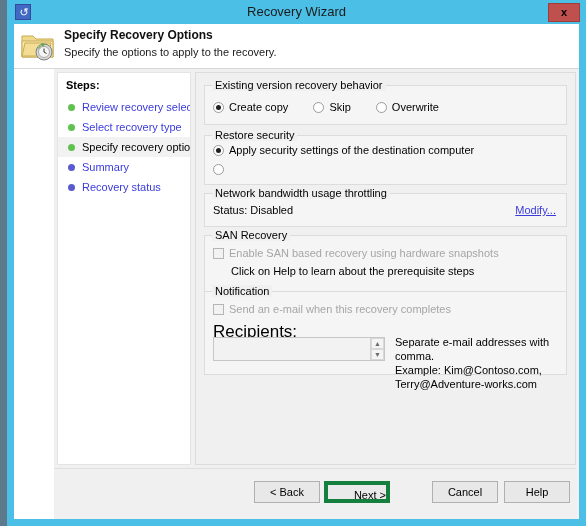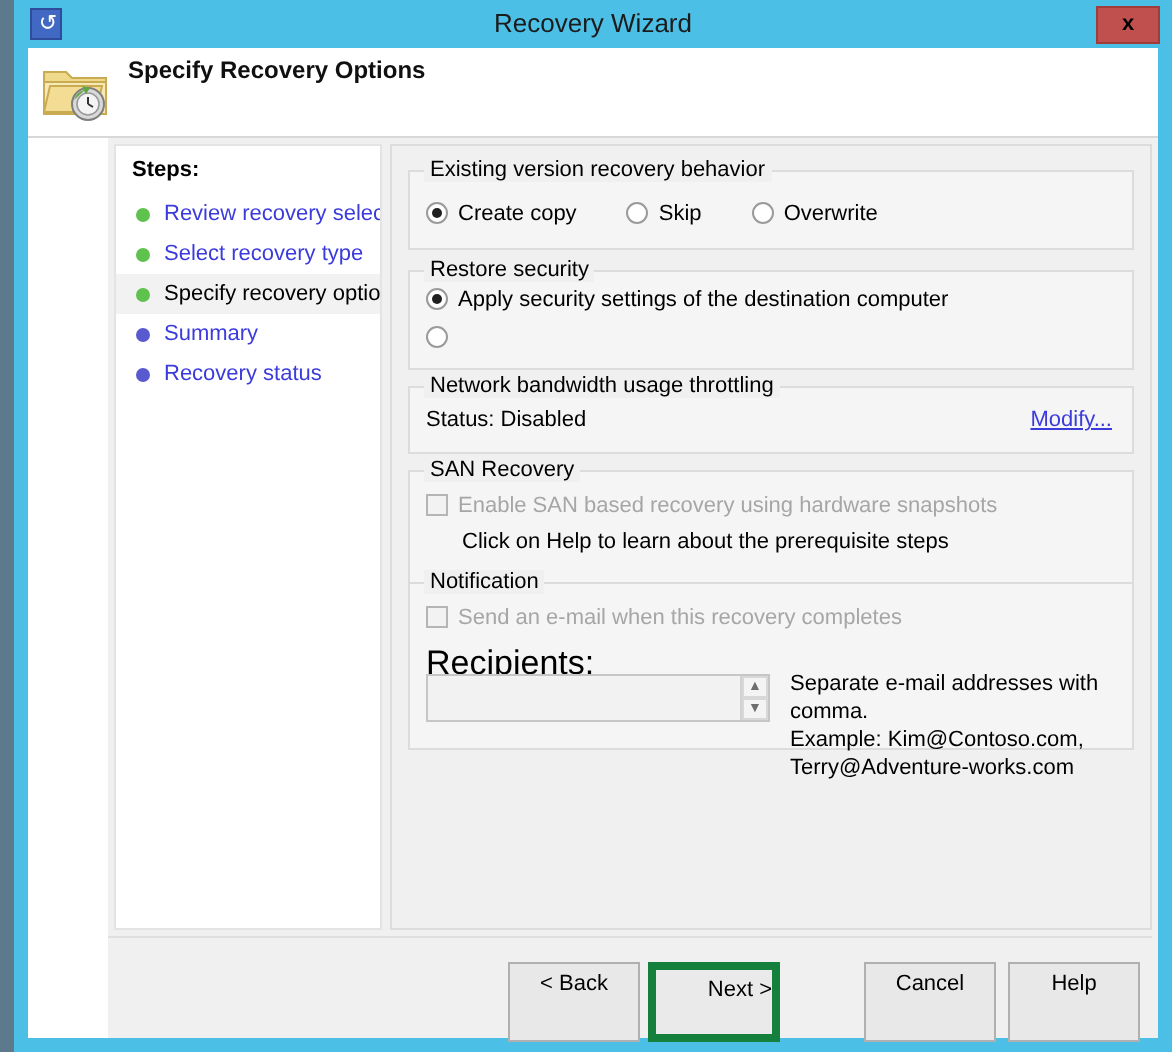--- a/index.html
+++ b/index.html
@@ -377,21 +377,21 @@
     left: 0;
     right: 3px;
     bottom: 6px;
     height: 44px;
     border-top: 1px solid #dfdfdf;
   }
   .dlg-button {
     position: absolute;
     top: 12px;
     width: 66px;
-    height: 40px;
+    height: 22px;
     background: #e8e8e8;
     border: 1px solid #b0b0b0;
     box-sizing: border-box;
     font-size: 11px;
     line-height: 20px;
     text-align: center;
     color: #000;
     cursor: pointer;
   }
   .dlg-button.default {
@@ -429,20 +429,21 @@
         <path d="M2 12 L33 12 L33 28 L2 28 Z" fill="#f7e9b5" stroke="#c9ab52" stroke-width="1"></path>
         <path d="M5 14 L31 14 L28 27 L2 27 Z" fill="#f3dd94" stroke="#c9ab52" stroke-width="1"></path>
         <circle cx="24" cy="23" r="8" fill="#d9d9d9" stroke="#7f7f7f" stroke-width="1"></circle>
         <circle cx="24" cy="23" r="5.5" fill="#f4f4f4" stroke="#9a9a9a" stroke-width="0.8"></circle>
         <line x1="24" y1="23" x2="24" y2="19.5" stroke="#333" stroke-width="1"></line>
         <line x1="24" y1="23" x2="26.5" y2="24.5" stroke="#333" stroke-width="1"></line>
         <path d="M17 21 a8 8 0 0 1 5 -5 l-1 -2 l4 1 l-2 3 l-1 -1.6" fill="#5fa83f"></path>
       </svg>
       <div id="header-text">
         <div id="header-title">Specify Recovery Options</div>
+        <div id="header-subtitle">Specify the options to apply to the recovery.</div>
       </div>
     </div>
 
     <div id="body-split">
 
       <div id="steps-panel">
         <div id="steps-title">Steps:</div>
         <div id="steps-list">
 
           <div class="step-item">

